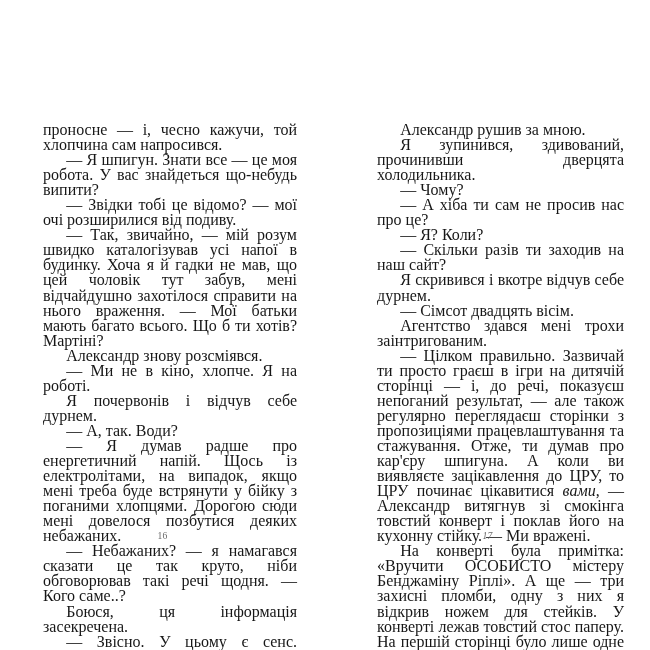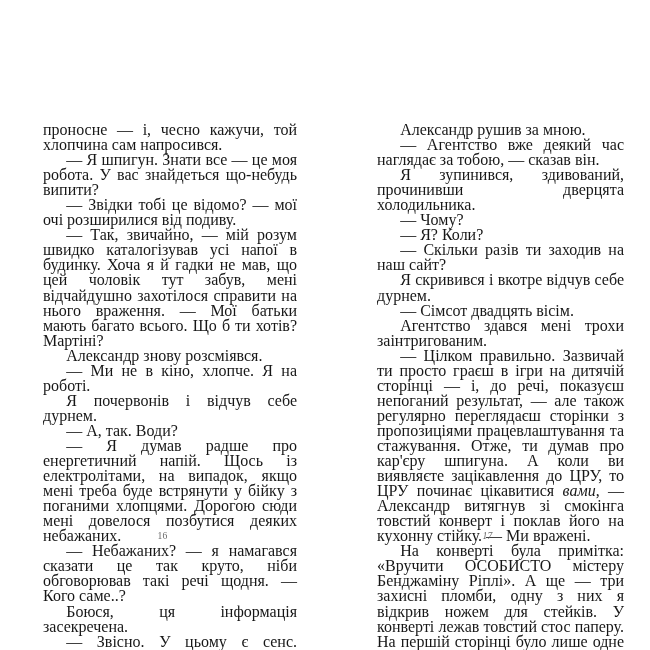--- a/index.html
+++ b/index.html
@@ -111,23 +111,23 @@
       <p class="para indent last-line-left"><span>— Звісно. У цьому є сенс. </span><span class="ital">Gatorade</span><span>?</span></p>
       <p class="para indent last-line-left">— Було б чудово.</p>
       <p class="para indent last-line-left">Я попрямував на кухню.</p>
     </div>
     <div class="pagenum pagenum-left">16</div>
   </div>
 
   <div class="page page-right">
     <div class="textblock">
       <p class="para indent last-line-left">Александр рушив за мною.</p>
-      <p class="para indent last-line-left">— Агентство вже деякий час наглядає за тобою, — сказав він.</p>
       <p class="para indent last-line-left">Я зупинився, здивований, прочинивши дверцята холодильника.</p>
       <p class="para indent last-line-left">— Чому?</p>
+      <p class="para indent last-line-left">— А хіба ти сам не просив нас про це?</p>
       <p class="para indent last-line-left">— Я? Коли?</p>
       <p class="para indent last-line-left">— Скільки разів ти заходив на наш сайт?</p>
       <p class="para indent last-line-left">Я скривився і вкотре відчув себе дурнем.</p>
       <p class="para indent last-line-left">— Сімсот двадцять вісім.</p>
       <p class="para indent last-line-left">Агентство здався мені трохи заінтригованим.</p>
       <p class="para indent last-line-left"><span>— Цілком правильно. Зазвичай ти просто граєш в ігри на дитячій сторінці — і, до речі, показуєш непоганий результат, — але також регулярно переглядаєш сторінки з пропозиціями працевлаштування та стажування. Отже, ти думав про кар'єру шпигуна. А коли ви виявляєте зацікавлення до ЦРУ, то ЦРУ починає цікавитися </span><span class="ital">вами</span><span>, — Александр витягнув зі смокінга товстий конверт і поклав його на кухонну стійку. — Ми вражені.</span></p>
       <p class="para indent last-line-left">На конверті була примітка: «Вручити ОСОБИСТО містеру Бенджаміну Ріплі». А ще — три захисні пломби, одну з них я відкрив ножем для стейків. У конверті лежав товстий стос паперу. На першій сторінці було лише одне речення: «Знищити ці документи відразу після прочитання».</p>
     </div>
     <div class="pagenum pagenum-right">17</div>
   </div>

